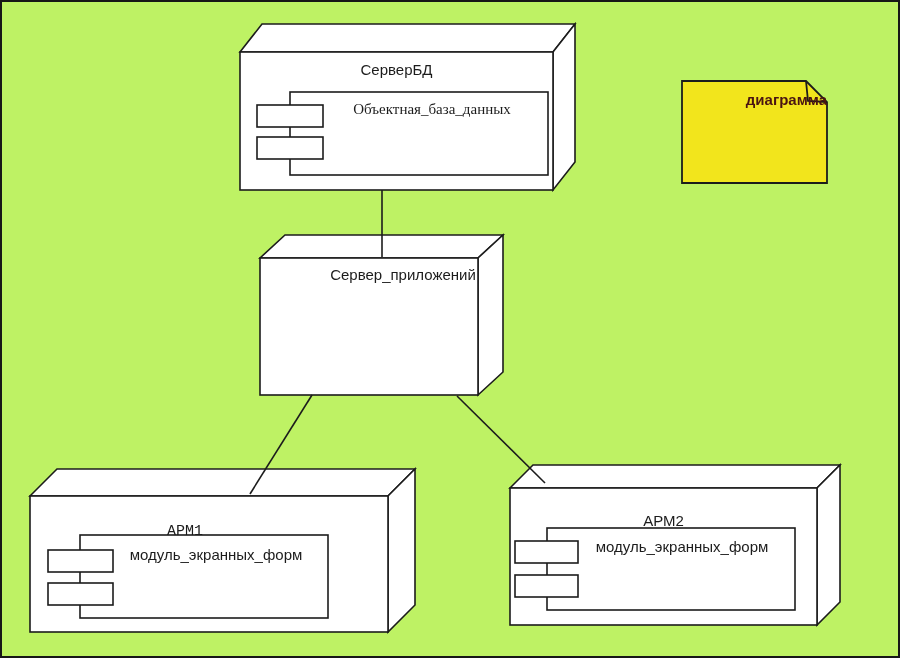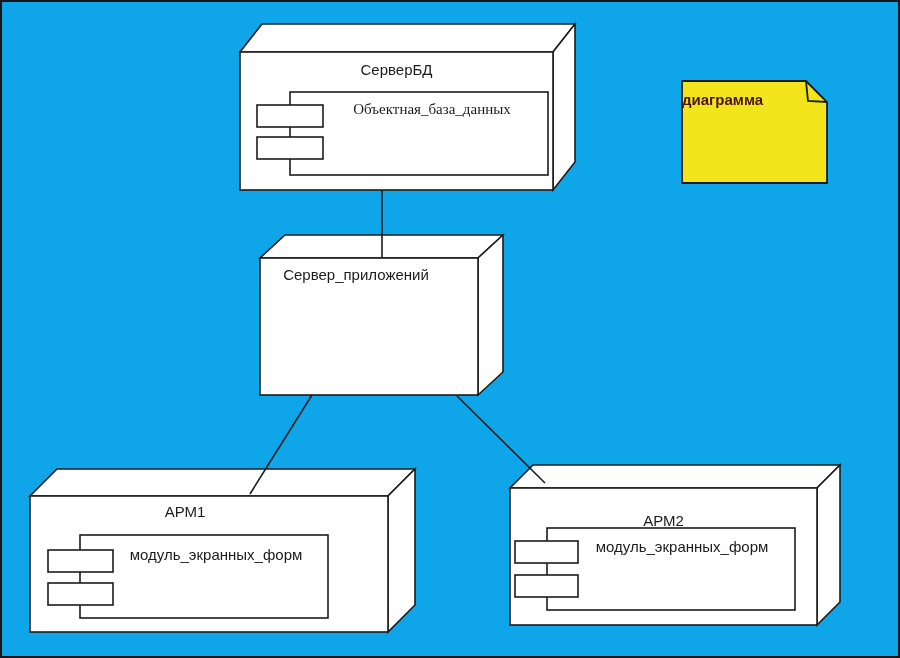--- a/index.html
+++ b/index.html
@@ -5,21 +5,21 @@
   html, body {
     margin: 0;
     padding: 0;
     background: #ffffff;
     font-family: "Liberation Sans", "DejaVu Sans", sans-serif;
   }
   .stage {
     position: relative;
     width: 900px;
     height: 658px;
-    background: #0ea5e9;
+    background: #bef264;
     overflow: hidden;
   }
   .frame {
     position: absolute;
     inset: 0;
     border: 2px solid #171717;
     box-sizing: border-box;
     pointer-events: none;
   }
   svg.diagram-canvas {
@@ -59,21 +59,21 @@
     font-size: 15px;
     line-height: 20px;
     white-space: nowrap;
   }
   .label.center { text-align: center; }
   .note-text {
     position: absolute;
     left: 682px;
     top: 88px;
     width: 145px;
-    text-align: left;
+    text-align: right;
     font-size: 15px;
     font-weight: bold;
     line-height: 24px;
     white-space: nowrap;
   }
   .note-line { display: block; }
 </style>
 </head>
 <body>
 
@@ -121,23 +121,23 @@
     <g>
       <polygon class="note-shape" points="682,81 806,81 827,102 827,183 682,183" fill="#f2e51c"></polygon>
       <polyline class="note-fold" points="806,81 808,101 827,102"></polyline>
     </g>
   </svg>
 
   <div class="label center" style="left:240px; top:60px; width:313px;">СерверБД</div>
 
   <div class="label center" style="left:316px; top:99px; width:232px;font-family:Liberation Serif, serif;">Объектная_база_данных</div>
 
-  <div class="label center" style="left:260px; top:265px; width:192px;">Сервер_приложений</div>
+  <div class="label center" style="left:260px; top:265px; width:192px;padding-left:47px;">Сервер_приложений</div>
 
-  <div class="label center" style="left:30px; top:502px; width:310px;">АРМ1</div>
+  <div class="label center" style="left:30px; top:522px; width:310px;font-family:Liberation Mono, monospace;">АРМ1</div>
 
   <div class="label center" style="left:104px; top:545px; width:224px;">модуль_экранных_форм</div>
 
   <div class="label center" style="left:510px; top:495px; width:307px;margin-top:16px;">АРМ2</div>
 
   <div class="label center" style="left:569px; top:537px; width:226px;">модуль_экранных_форм</div>
 
   <div class="note-text" style="color: rgb(74, 21, 18);">
     <span class="note-line">диаграмма</span>
   </div>

